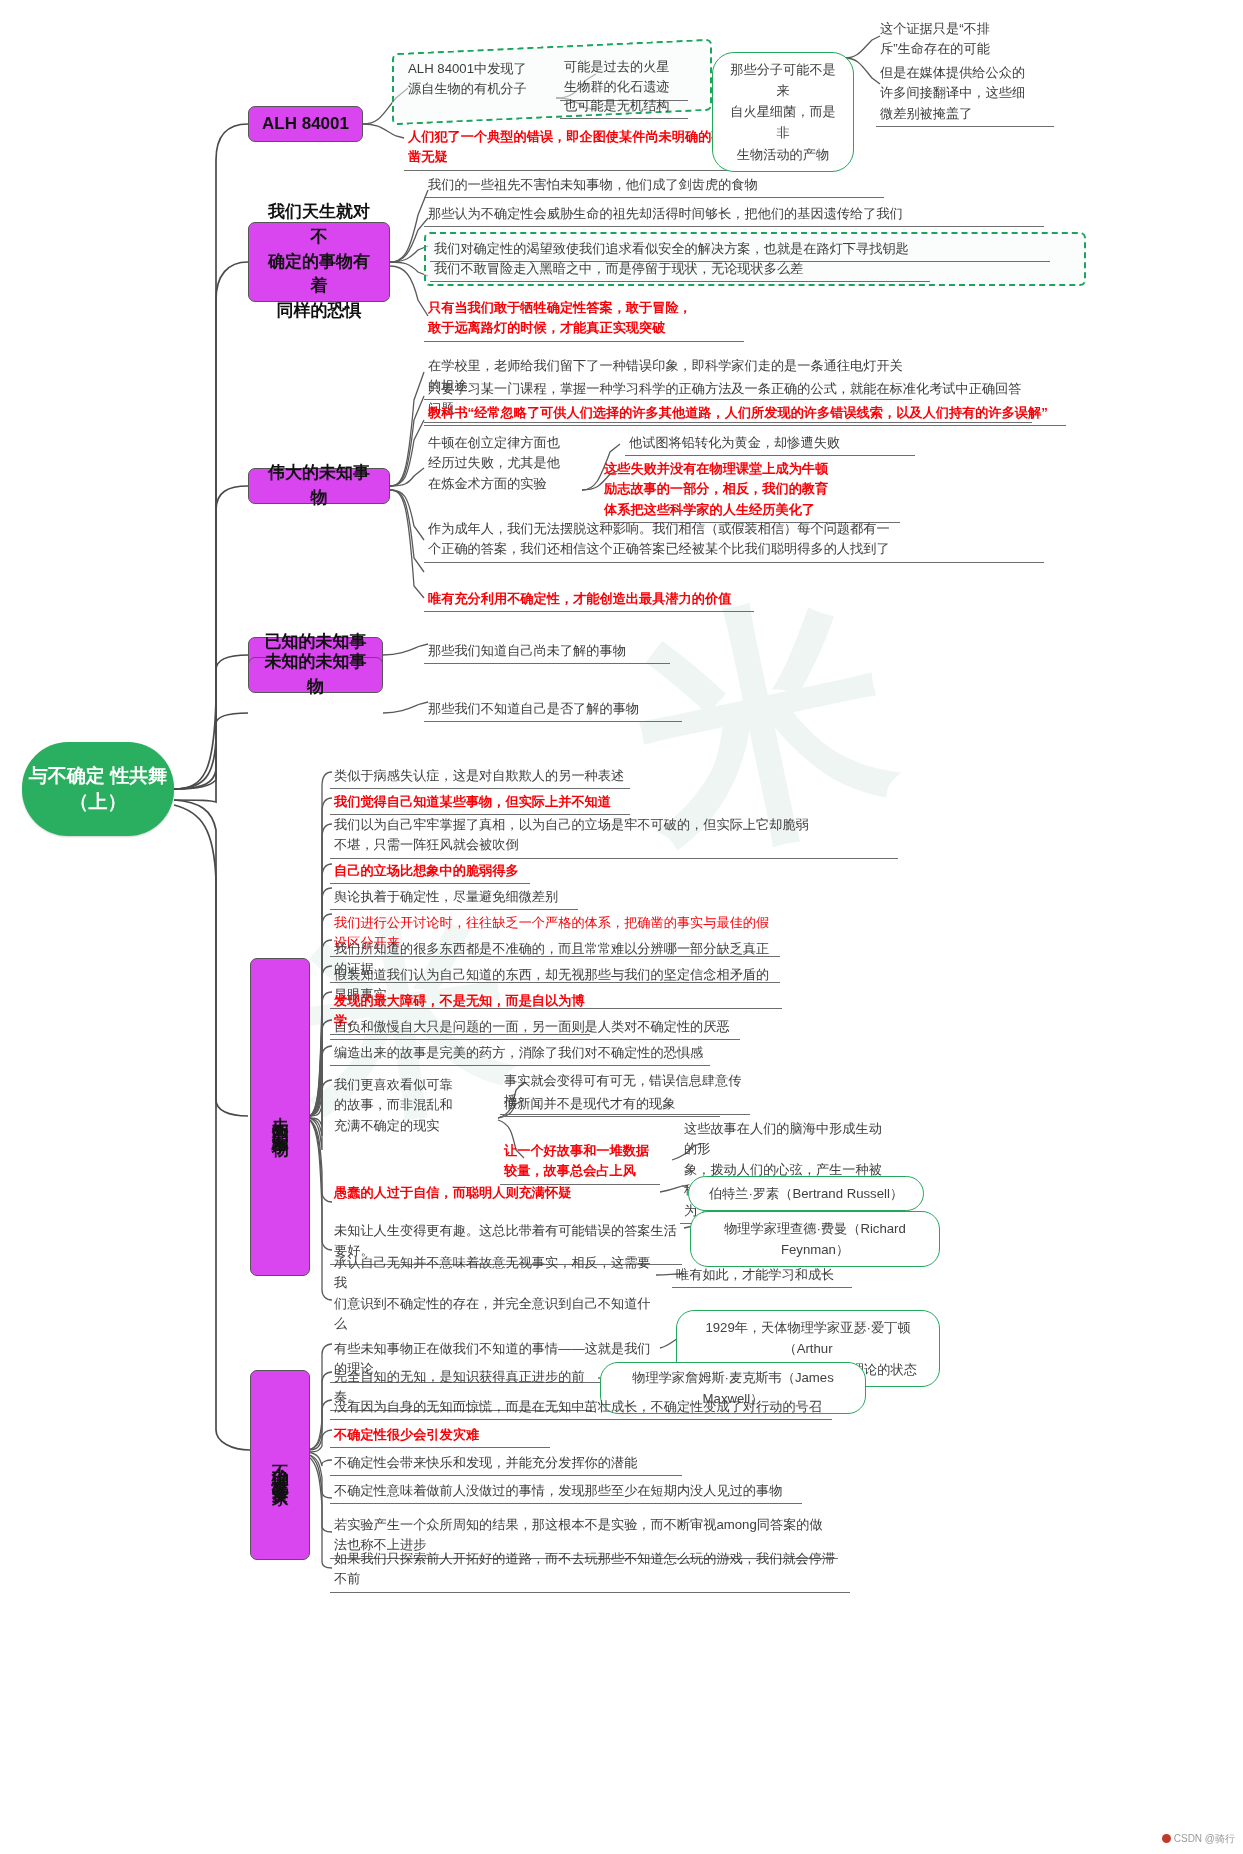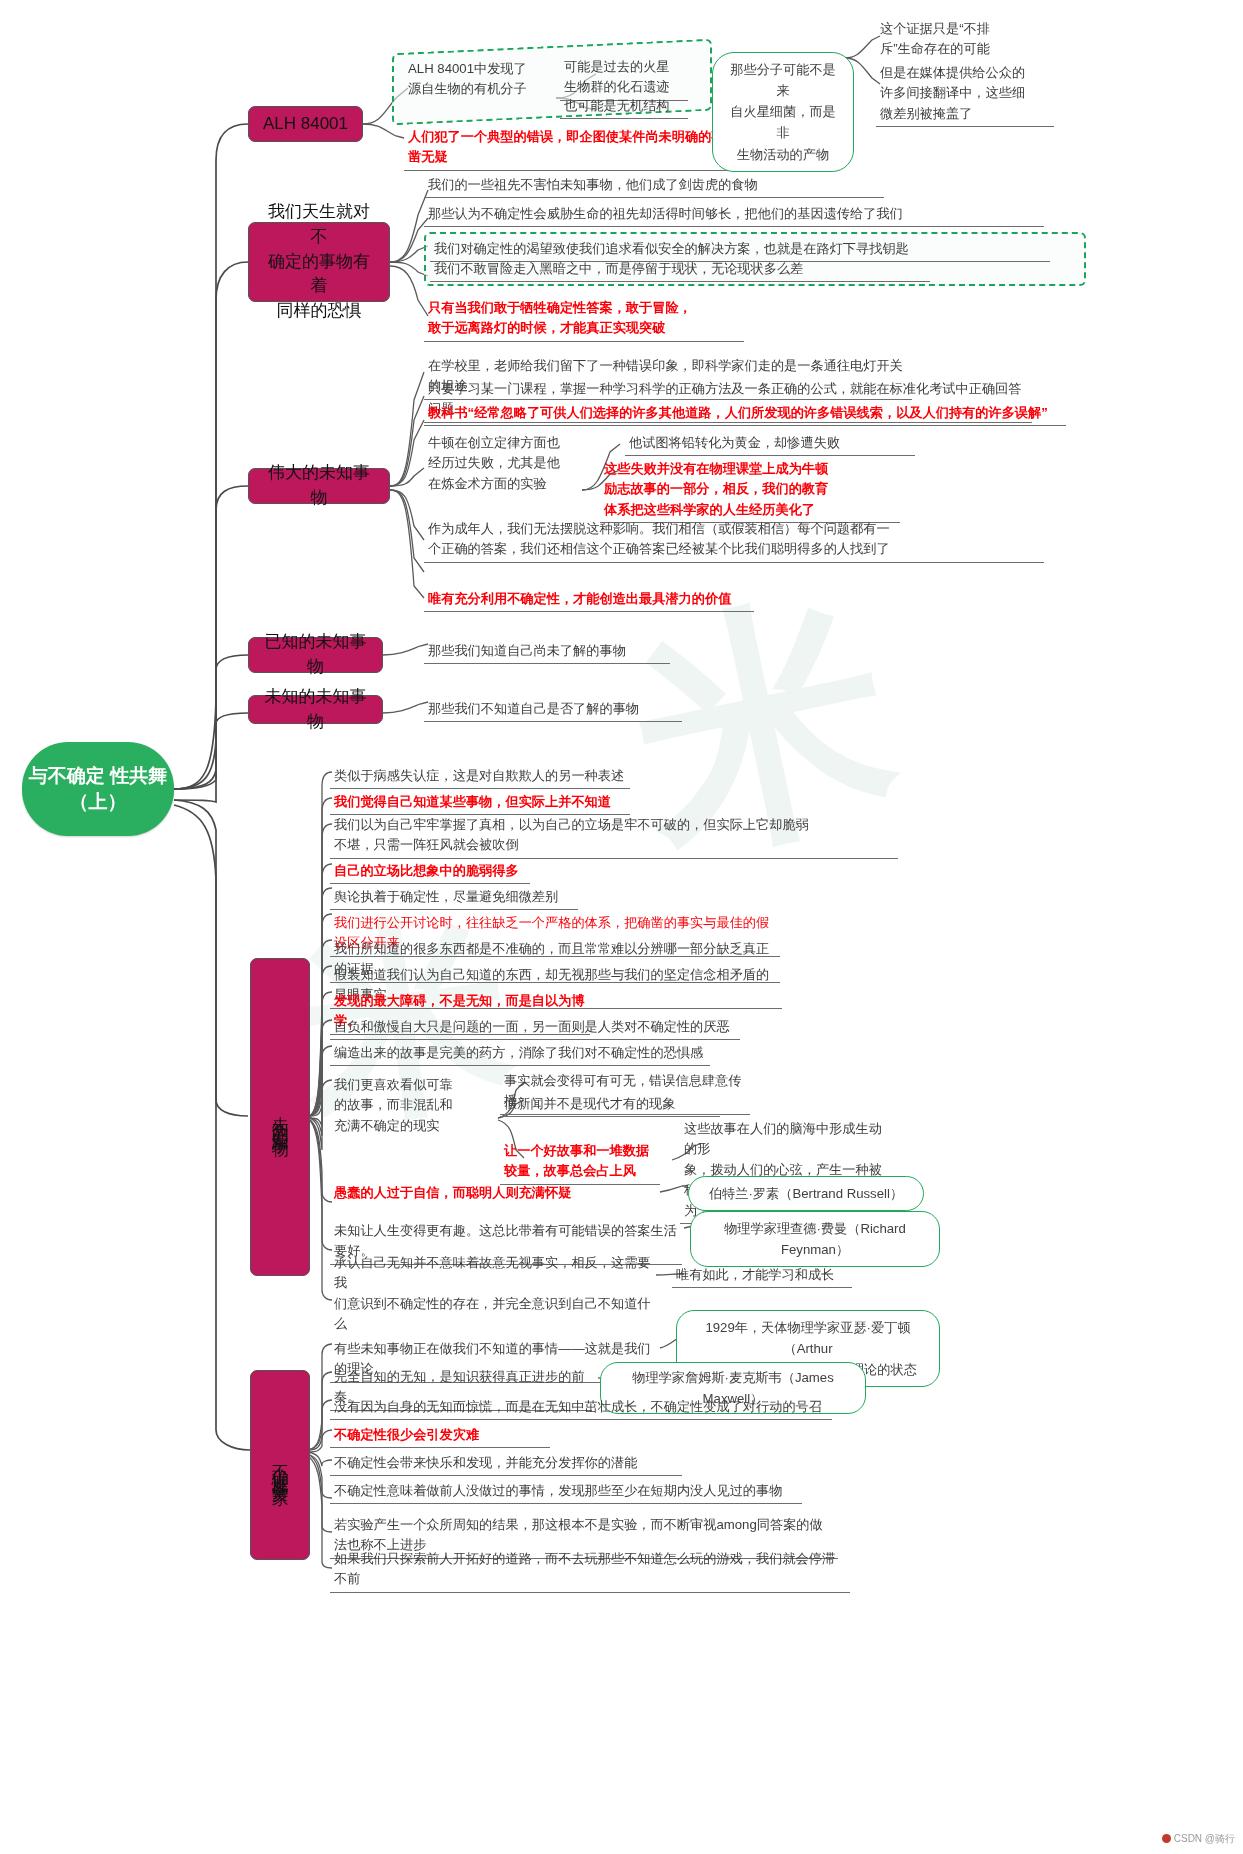--- a/index.html
+++ b/index.html
@@ -21,22 +21,22 @@
     width:152px; height:94px; border-radius:46px;
     background:#2aae5f; color:#ffffff;
     display:flex; align-items:center; justify-content:center; text-align:center;
     font-size:19px; font-weight:bold; line-height:1.35;
     left:22px; top:742px;
     box-shadow:0 1px 2px rgba(0,0,0,.18);
   }
 
   
   .lv1 {
-    border:1.6px solid #555; border-radius:7px; background:#be185d;
-    font-size:17px; font-weight:normal; color:#111;
+    border:1.6px solid #555; border-radius:7px; background:#d946ef;
+    font-size:17px; font-weight:bold; color:#111;
     display:flex; align-items:center; justify-content:center; text-align:center;
     padding:7px 12px; line-height:1.45;
   }
   .lv1.vertical {
     writing-mode:vertical-rl; text-orientation:upright;
     letter-spacing:4px; line-height:1.5;
   }
 
   
   .leaf {
@@ -229,21 +229,21 @@
 励志故事的一部分，相反，我们的教育
 体系把这些科学家的人生经历美化了</div>
 
   <div class="leaf" style="left:424px; top:518px; width:620px;">作为成年人，我们无法摆脱这种影响。我们相信（或假装相信）每个问题都有一
 个正确的答案，我们还相信这个正确答案已经被某个比我们聪明得多的人找到了</div>
   <div class="leaf red" style="left:424px; top:588px; width:330px;">唯有充分利用不确定性，才能创造出最具潜力的价值</div>
 
   <div class="node lv1" style="left:248px; top:637px; width:135px; height:36px;">已知的未知事物</div>
   <div class="leaf" style="left:424px; top:640px; width:246px;">那些我们知道自己尚未了解的事物</div>
 
-  <div class="node lv1" style="left:248px; top:695px; width:135px; height:29px;">未知的未知事物</div>
+  <div class="node lv1" style="left:248px; top:657px; width:135px; height:36px;">未知的未知事物</div>
   <div class="leaf" style="left:424px; top:698px; width:258px;">那些我们不知道自己是否了解的事物</div>
 
   <div class="node lv1 vertical" style="left:250px; top:958px; width:60px; height:318px;">未知的已知事物</div>
 
   <div class="leaf" style="left:330px; top:765px; width:300px;">类似于病感失认症，这是对自欺欺人的另一种表述</div>
   <div class="leaf red" style="left:330px; top:791px; width:300px;">我们觉得自己知道某些事物，但实际上并不知道</div>
   <div class="leaf" style="left:330px; top:814px; width:568px;">我们以为自己牢牢掌握了真相，以为自己的立场是牢不可破的，但实际上它却脆弱
 不堪，只需一阵狂风就会被吹倒</div>
   <div class="leaf red" style="left:330px; top:860px; width:200px;">自己的立场比想象中的脆弱得多</div>
   <div class="leaf" style="left:330px; top:886px; width:248px;">舆论执着于确定性，尽量避免细微差别</div>

